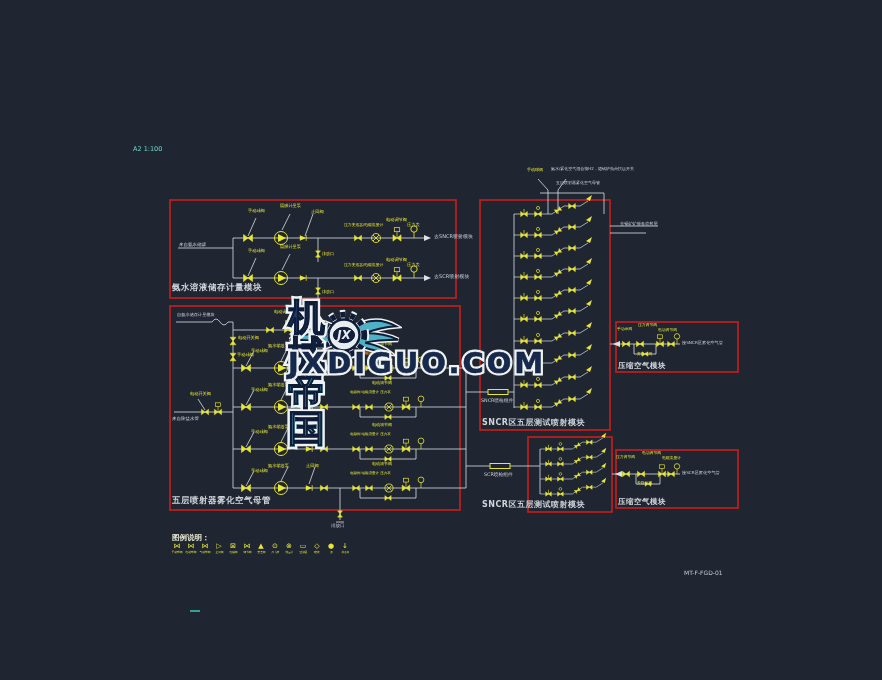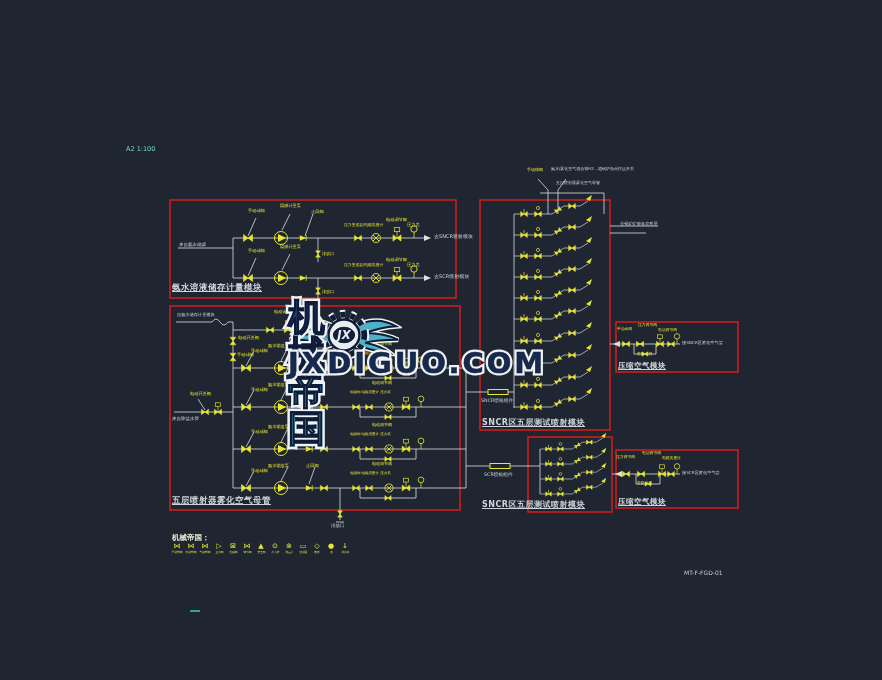--- a/index.html
+++ b/index.html
@@ -3,21 +3,21 @@
 <meta charset="utf-8">
 <style>
   html,body{margin:0;padding:0;background:#10141c;}
   #canvas{position:relative;width:882px;height:680px;background:#1f2531;overflow:hidden;
           font-family:"DejaVu Sans",sans-serif;}
   svg{position:absolute;left:0;top:0;}
   .pl{stroke:#dde2e6;stroke-width:.8;fill:none;}
   .redbox{stroke:#cb1f1c;stroke-width:1.6;fill:none;}
   .lbl{position:absolute;color:#e8e832;white-space:nowrap;line-height:1;letter-spacing:0;}
   .mod-title{position:absolute;color:#cfd4da;font-weight:bold;white-space:nowrap;line-height:1;
-             letter-spacing:.5px;text-decoration:underline;}
+             letter-spacing:.5px;}
   .meta-txt{position:absolute;white-space:nowrap;line-height:1;}
   #legend-row{position:absolute;left:172px;top:543px;display:flex;gap:4px;}
   .leg-item{width:10px;display:flex;flex-direction:column;align-items:center;color:#e8e832;}
   .leg-glyph{font-size:7px;line-height:1;}
   .leg-cap{font-size:3px;line-height:1;margin-top:1px;transform:scale(.9);white-space:nowrap;}
   #watermark{position:absolute;left:286px;top:299px;display:flex;align-items:center;}
   .wm-texts{display:flex;flex-direction:column;margin-left:2px;}
   .wm-line{position:relative;height:42px;}
   .wm-line2{position:relative;height:28px;margin-top:-2px;}
   .wm-brand-outline,.wm-brand-front{position:absolute;left:0;top:0;font-weight:bold;font-size:37px;
@@ -303,24 +303,24 @@
       <span class="lbl" style="left: 357px; top: 352px; color: rgb(192, 57, 43); font-size: 4px;">机械帝国JXDIGUO.COM</span>
     </div>
 
   <span class="mod-title" style="left:172px;top:283px;font-size:8.5px;">氨水溶液储存计量模块</span>
   <span class="mod-title" style="left:172px;top:496px;font-size:8.5px;">五层喷射器雾化空气母管</span>
   <span class="mod-title" style="left:482px;top:419px;font-size:8px;">SNCR区五层测试喷射模块</span>
   <span class="mod-title" style="left:482px;top:501px;font-size:8px;">SNCR区五层测试喷射模块</span>
   <span class="mod-title" style="left:618px;top:362px;font-size:7.5px;">压缩空气模块</span>
   <span class="mod-title" style="left:618px;top:498px;font-size:7.5px;">压缩空气模块</span>
 
-  <span class="meta-txt" style="left:126px;top:146px;color:#6fd8cf;font-size:6.5px;">A2 1:100</span>
+  <span class="meta-txt" style="left:133px;top:146px;color:#6fd8cf;font-size:6.5px;">A2 1:100</span>
   <span class="meta-txt" style="left:684px;top:570px;color:#c6ccd2;font-size:6px;">MT-F-FGD-01</span>
 
-  <span class="meta-txt" style="left:172px;top:534px;color:#e8e8d0;font-size:7.5px;font-weight:bold;">机械帝国：</span>
+  <span class="meta-txt" style="left:172px;top:534px;color:#e8e8d0;font-size:7.5px;font-weight:bold;">图例说明：</span>
   <div id="legend-row">
       <div class="leg-item">
         <span class="leg-glyph">⋈</span>
         <span class="leg-cap">手动球阀</span>
       </div>
       <div class="leg-item">
         <span class="leg-glyph">⋈</span>
         <span class="leg-cap">电动球阀</span>
       </div>
       <div class="leg-item">

